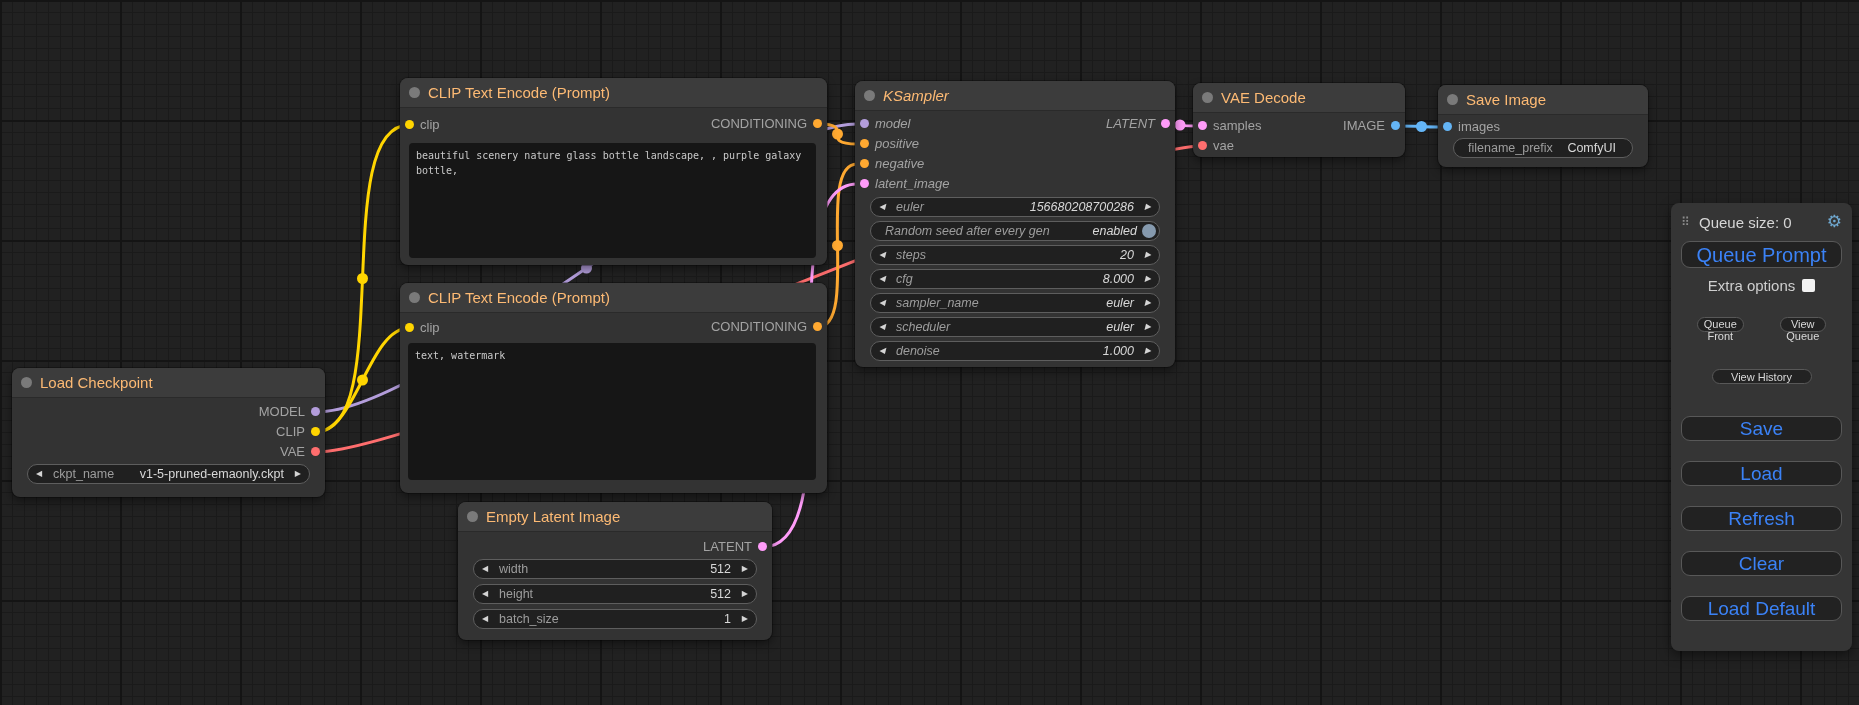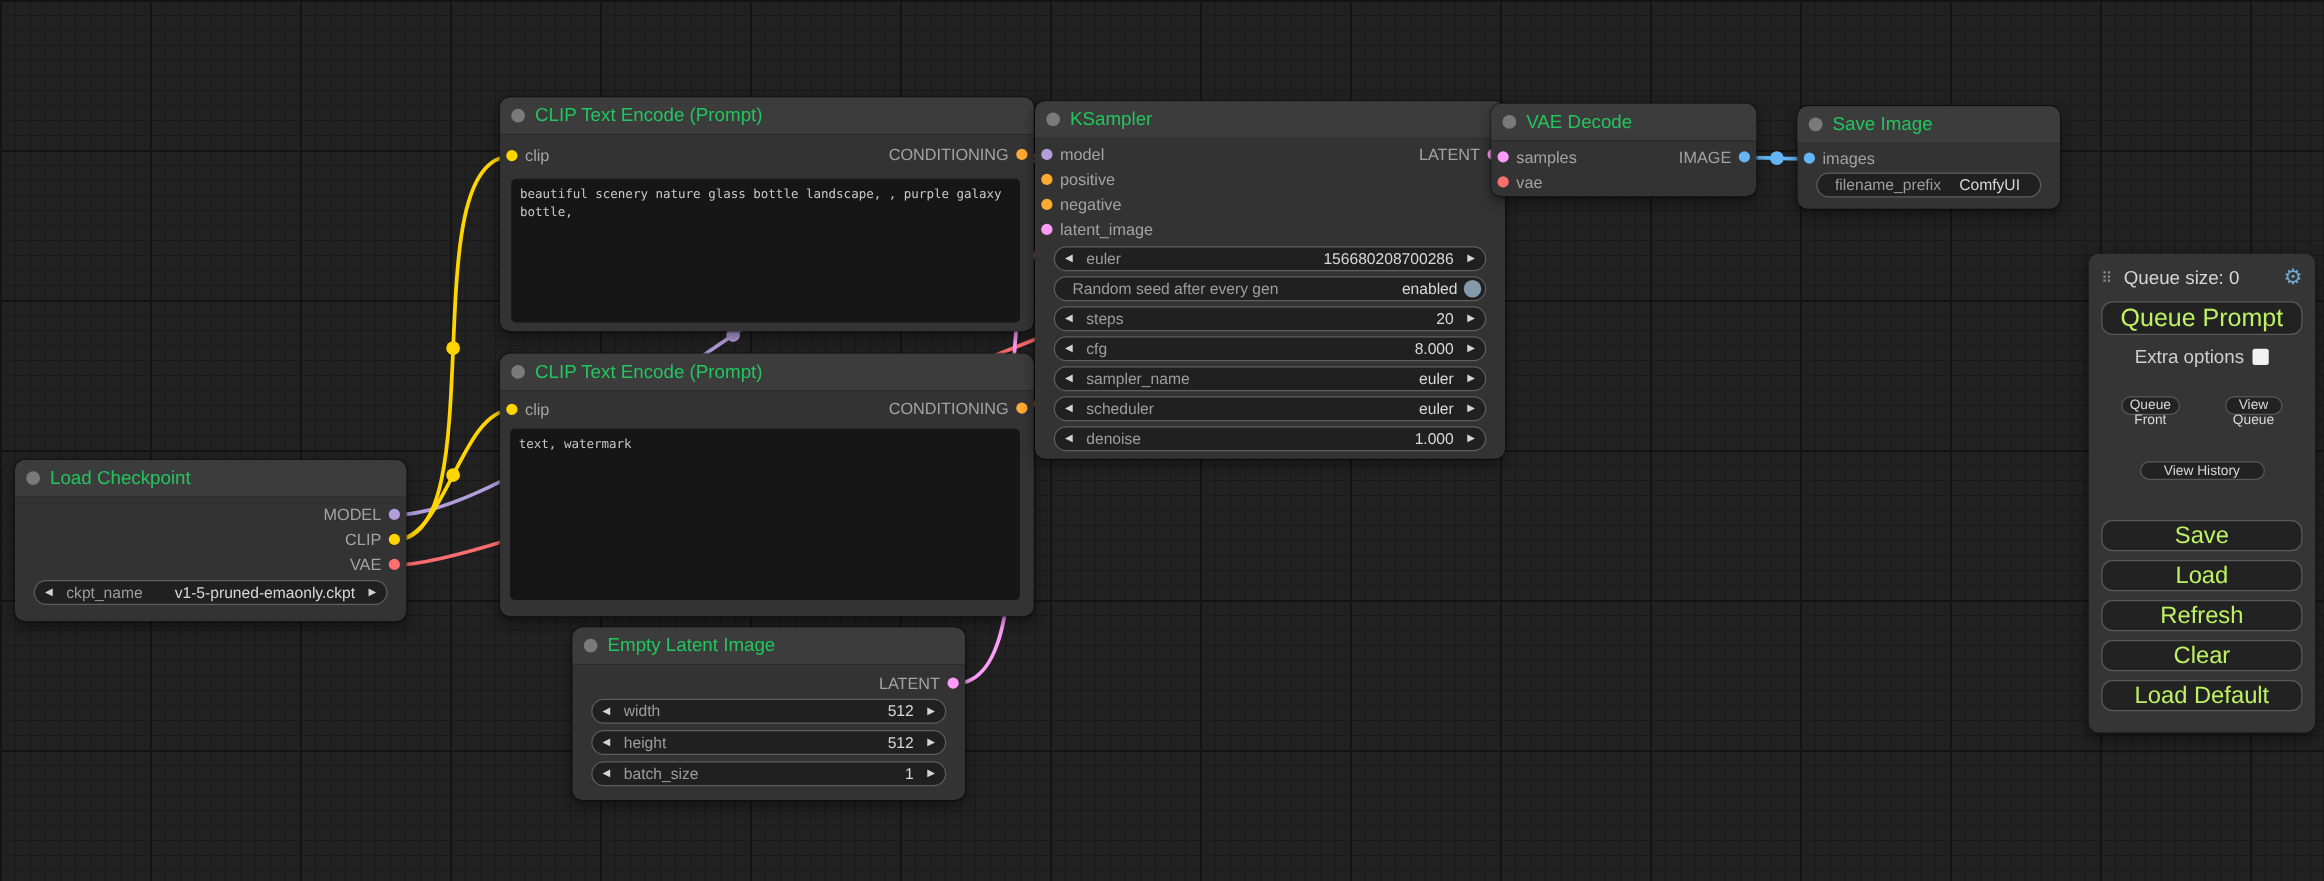--- a/index.html
+++ b/index.html
@@ -21,21 +21,21 @@
   }
   .node-header{
     position:absolute;left:0;top:0;right:0;height:30px;background:#3c3c3c;
     border-radius:8px 8px 0 0;border-bottom:1px solid #2a2a2a;box-sizing:border-box;
   }
   .collapse-dot{
     position:absolute;left:9px;top:9px;width:11px;height:11px;border-radius:50%;
     background:#7a7a7a;
   }
   .node-title{
-    position:absolute;left:28px;top:0;line-height:29px;font-size:15px;color:#22c55e;white-space:nowrap;
+    position:absolute;left:28px;top:0;line-height:29px;font-size:15px;color:#fdba74;white-space:nowrap;
   }
   .slot{position:absolute;left:0;right:0;height:20px;}
   .slot .dot{position:absolute;top:5px;width:9px;height:9px;border-radius:50%;}
   .slot .dot.in{left:5px;} .slot .dot.out{right:5px;}
   .slot .lbl{position:absolute;top:0;line-height:20px;font-size:13px;color:#a3a3a3;white-space:nowrap;}
   .slot .lbl.in{left:20px;} .slot .lbl.out{right:20px;}
   .widget{
     position:absolute;left:15px;right:15px;height:20px;background:#202020;
     border:1px solid #5e5e5e;border-radius:10px;box-sizing:border-box;font-size:12.5px;
   }
@@ -55,23 +55,23 @@
   .qpanel{
     position:absolute;left:1671px;top:203px;width:181px;z-index:3;background:#353535;
     border-radius:8px;box-shadow:0 4px 12px rgba(0,0,0,.5);padding:9px 10px 10px;box-sizing:border-box;
   }
   .qhead{display:flex;align-items:center;height:20px;margin-bottom:9px;}
   .qdrag{color:#8c8c8c;font-size:12px;width:18px;letter-spacing:-1px;cursor:grab;}
   .qsize{flex:1;color:#d6d6d6;font-size:15px;}
   .qgear{color:#6fa8d0;font-size:17px;cursor:pointer;line-height:18px;}
   .qbtn{
     display:block;width:100%;background:#222222;border:1px solid #585858;border-radius:9px;
-    color:#bef264;font-family:inherit;cursor:pointer;padding:0;
-  }
-  .qbtn.big{height:25px;font-size:19px;line-height:22px;margin:0 0 7px;}
+    color:#3b82f6;font-family:inherit;cursor:pointer;padding:0;
+  }
+  .qbtn.big{height:25px;font-size:19px;line-height:22px;margin:0 0 20px;}
   .qbtn.prompt{height:27px;font-size:20px;line-height:24px;margin:0 0 9px;}
   .qextra{display:flex;align-items:center;justify-content:center;gap:7px;color:#cfcfcf;font-size:15px;margin:0 0 7px;}
   .qcheck{width:13px;height:13px;background:#f2f2f2;border-radius:2px;cursor:pointer;}
   .qrow{display:flex;gap:4px;margin:0 0 5px;}
   .qrow.center{justify-content:center;margin:0 0 16px;}
   .qbtn.small{flex:1;height:15px;font-size:11px;line-height:12px;border-radius:8px;margin:16px;color:#d9d9d9;}
   .qrow.center .qbtn.small{flex:0 0 auto;width:100px;}
 </style>
 </head>
 <body>
@@ -173,21 +173,21 @@
         <span class="wvalue">512</span>
         <span class="warr r">▶</span>
       </div>
       <div class="widget" style="top: 107px;">
         <span class="warr l">◀</span>
         <span class="wlabel">batch_size</span>
         <span class="wvalue">1</span>
         <span class="warr r">▶</span>
       </div>
     </div>
-    <div class="node" style="left: 828px; top: 81px; width: 376px; height: 286px;">
+    <div class="node" style="left: 855px; top: 81px; width: 320px; height: 286px; font-style: italic;">
       <div class="node-header">
         <span class="collapse-dot"></span>
         <span class="node-title">KSampler</span>
       </div>
       <div class="slot" style="top: 33px;">
         <span class="dot in" style="background: rgb(179, 157, 219);"></span>
         <span class="lbl in">model</span>
       </div>
       <div class="slot" style="top: 53px;">
         <span class="dot in" style="background: rgb(255, 169, 49);"></span>

